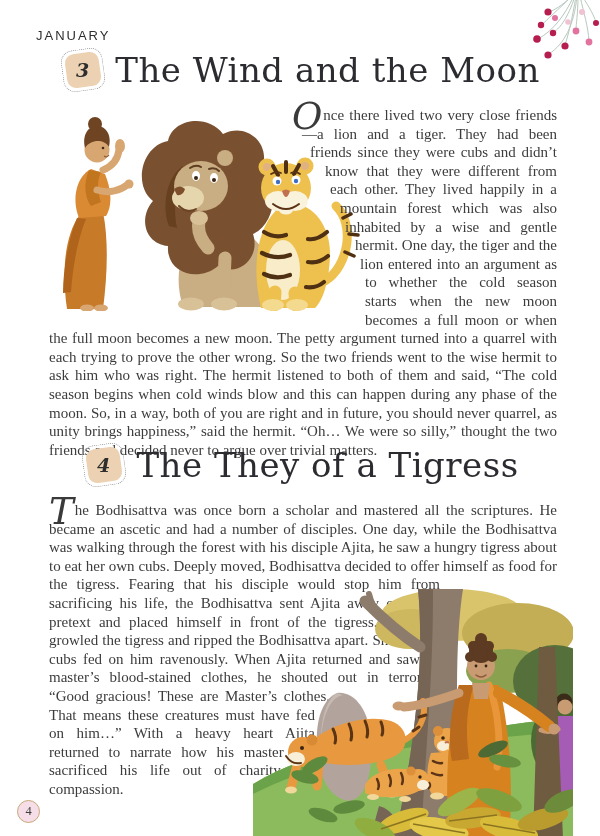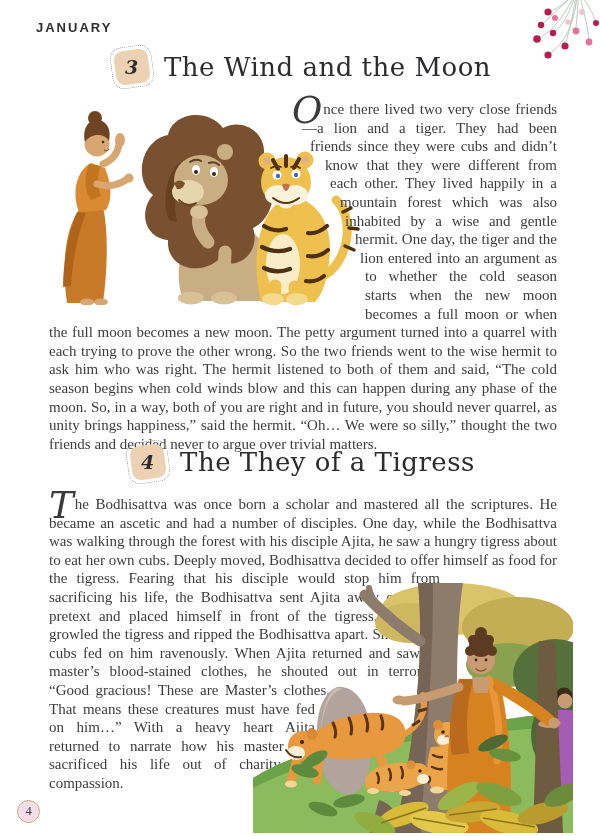--- a/index.html
+++ b/index.html
@@ -3,23 +3,23 @@
 <meta charset="utf-8">
 <style>
   html,body { margin:0; padding:0; background:#ffffff; }
   * { box-sizing:border-box; }
   .page {
     position:relative; width:600px; height:836px; margin:0 auto;
     background:#ffffff; overflow:hidden;
     font-family:"Liberation Serif", serif; color:#3c3c3c;
   }
   .month {
-    position:absolute; top:20px; left:36px;
+    position:absolute; top:28px; left:36px;
     font-family:"Liberation Sans", sans-serif;
-    font-size:13px; font-weight:bold; letter-spacing:2px; color:#2e2e2e;
+    font-size:13px; font-weight:normal; letter-spacing:2px; color:#2e2e2e;
   }
   .berries { position:absolute; top:0; right:0; width:108px; height:60px; }
 
   .story { position:absolute; left:33px; width:540px; }
   .story3 { top:50px; }
   .story4 { top:445px; }
 
   .story-header {
     display:flex; justify-content:center; align-items:center; gap:15px;
   }
@@ -35,21 +35,21 @@
     content:""; position:absolute; inset:-4px;
     border:1.5px dotted #9d9d9d; border-radius:12px;
   }
   .badge span {
     transform:rotate(8deg);
     font-family:"DejaVu Serif", serif; font-style:italic;
     font-size:19px; font-weight:bold; color:#2e2e2e;
   }
   .title {
     margin:0; font-family:"DejaVu Serif", serif; font-weight:normal;
-    font-size:26px; color:#2b2b30; letter-spacing:0.5px; white-space:nowrap;
+    font-size:34px; color:#2b2b30; letter-spacing:0.5px; white-space:nowrap;
   }
 
   .story-body p {
     margin:16px; text-align:justify;
     font-size:15px; line-height:18.6px; color:#3c3c3c;
   }
   .dropcap {
     font-family:"DejaVu Serif", serif; font-style:italic;
     font-size:37px; line-height:1px; vertical-align:-9px;
     padding-right:1px; color:#3a3a3a;

